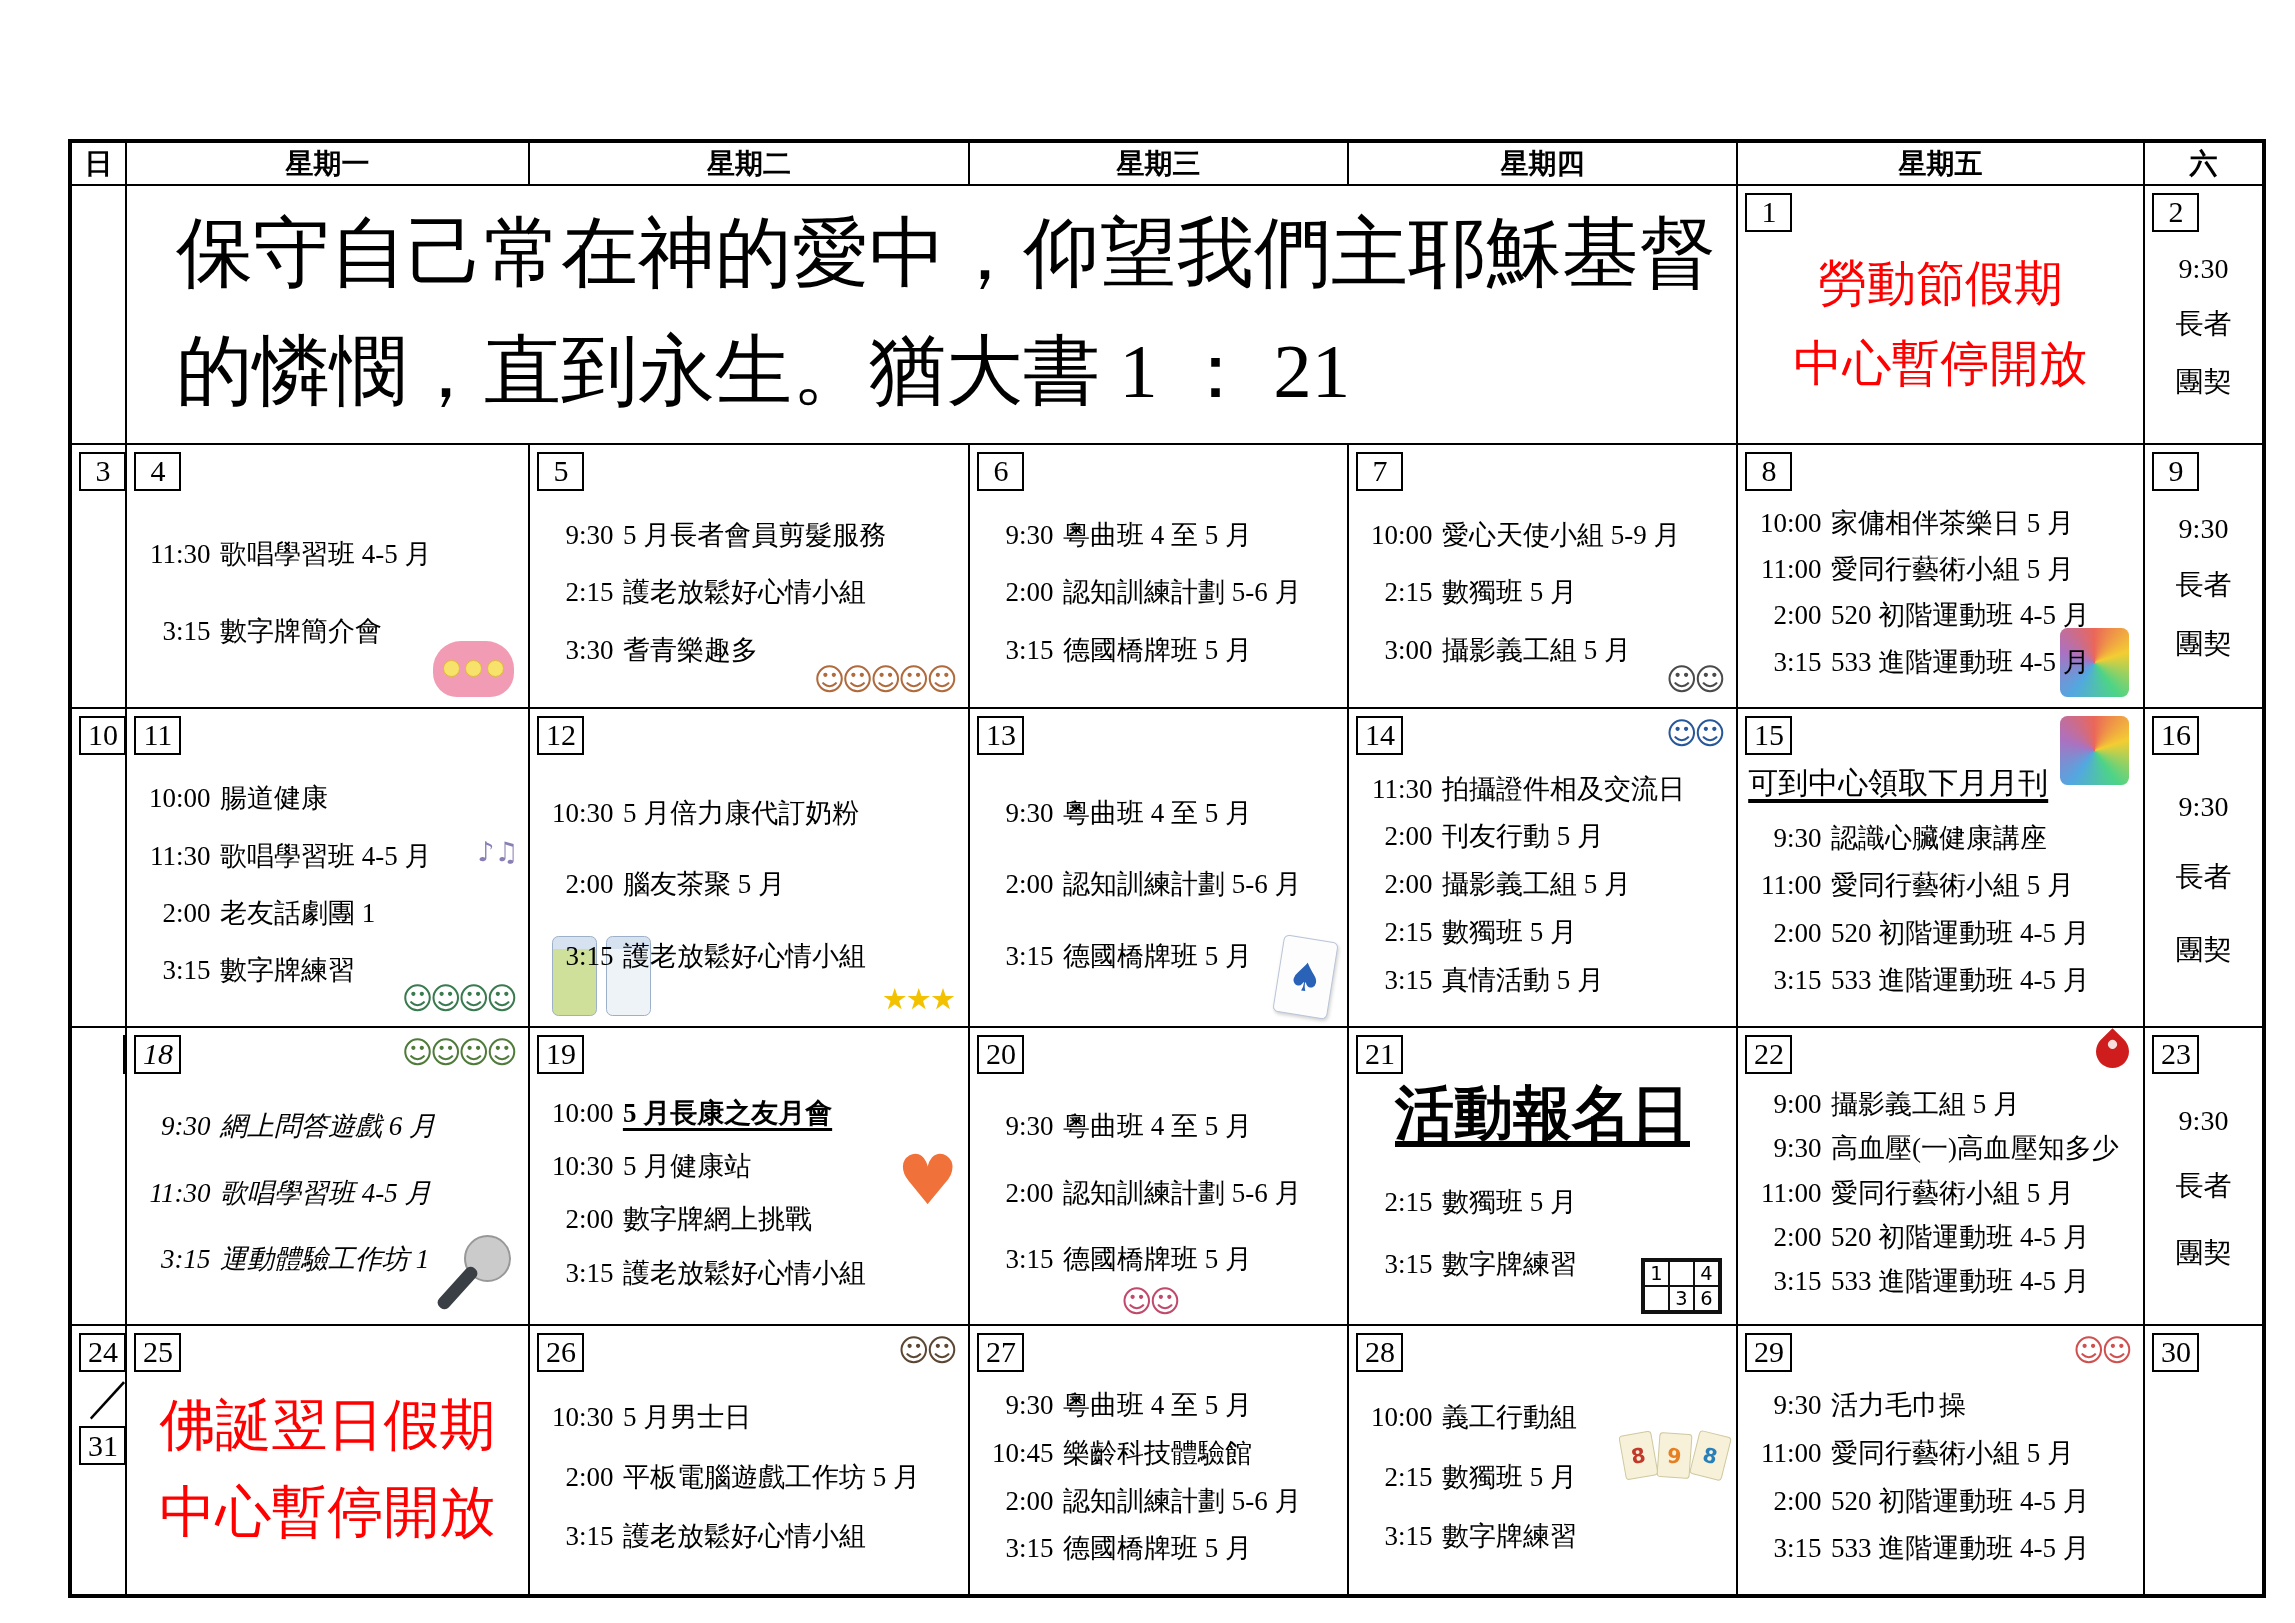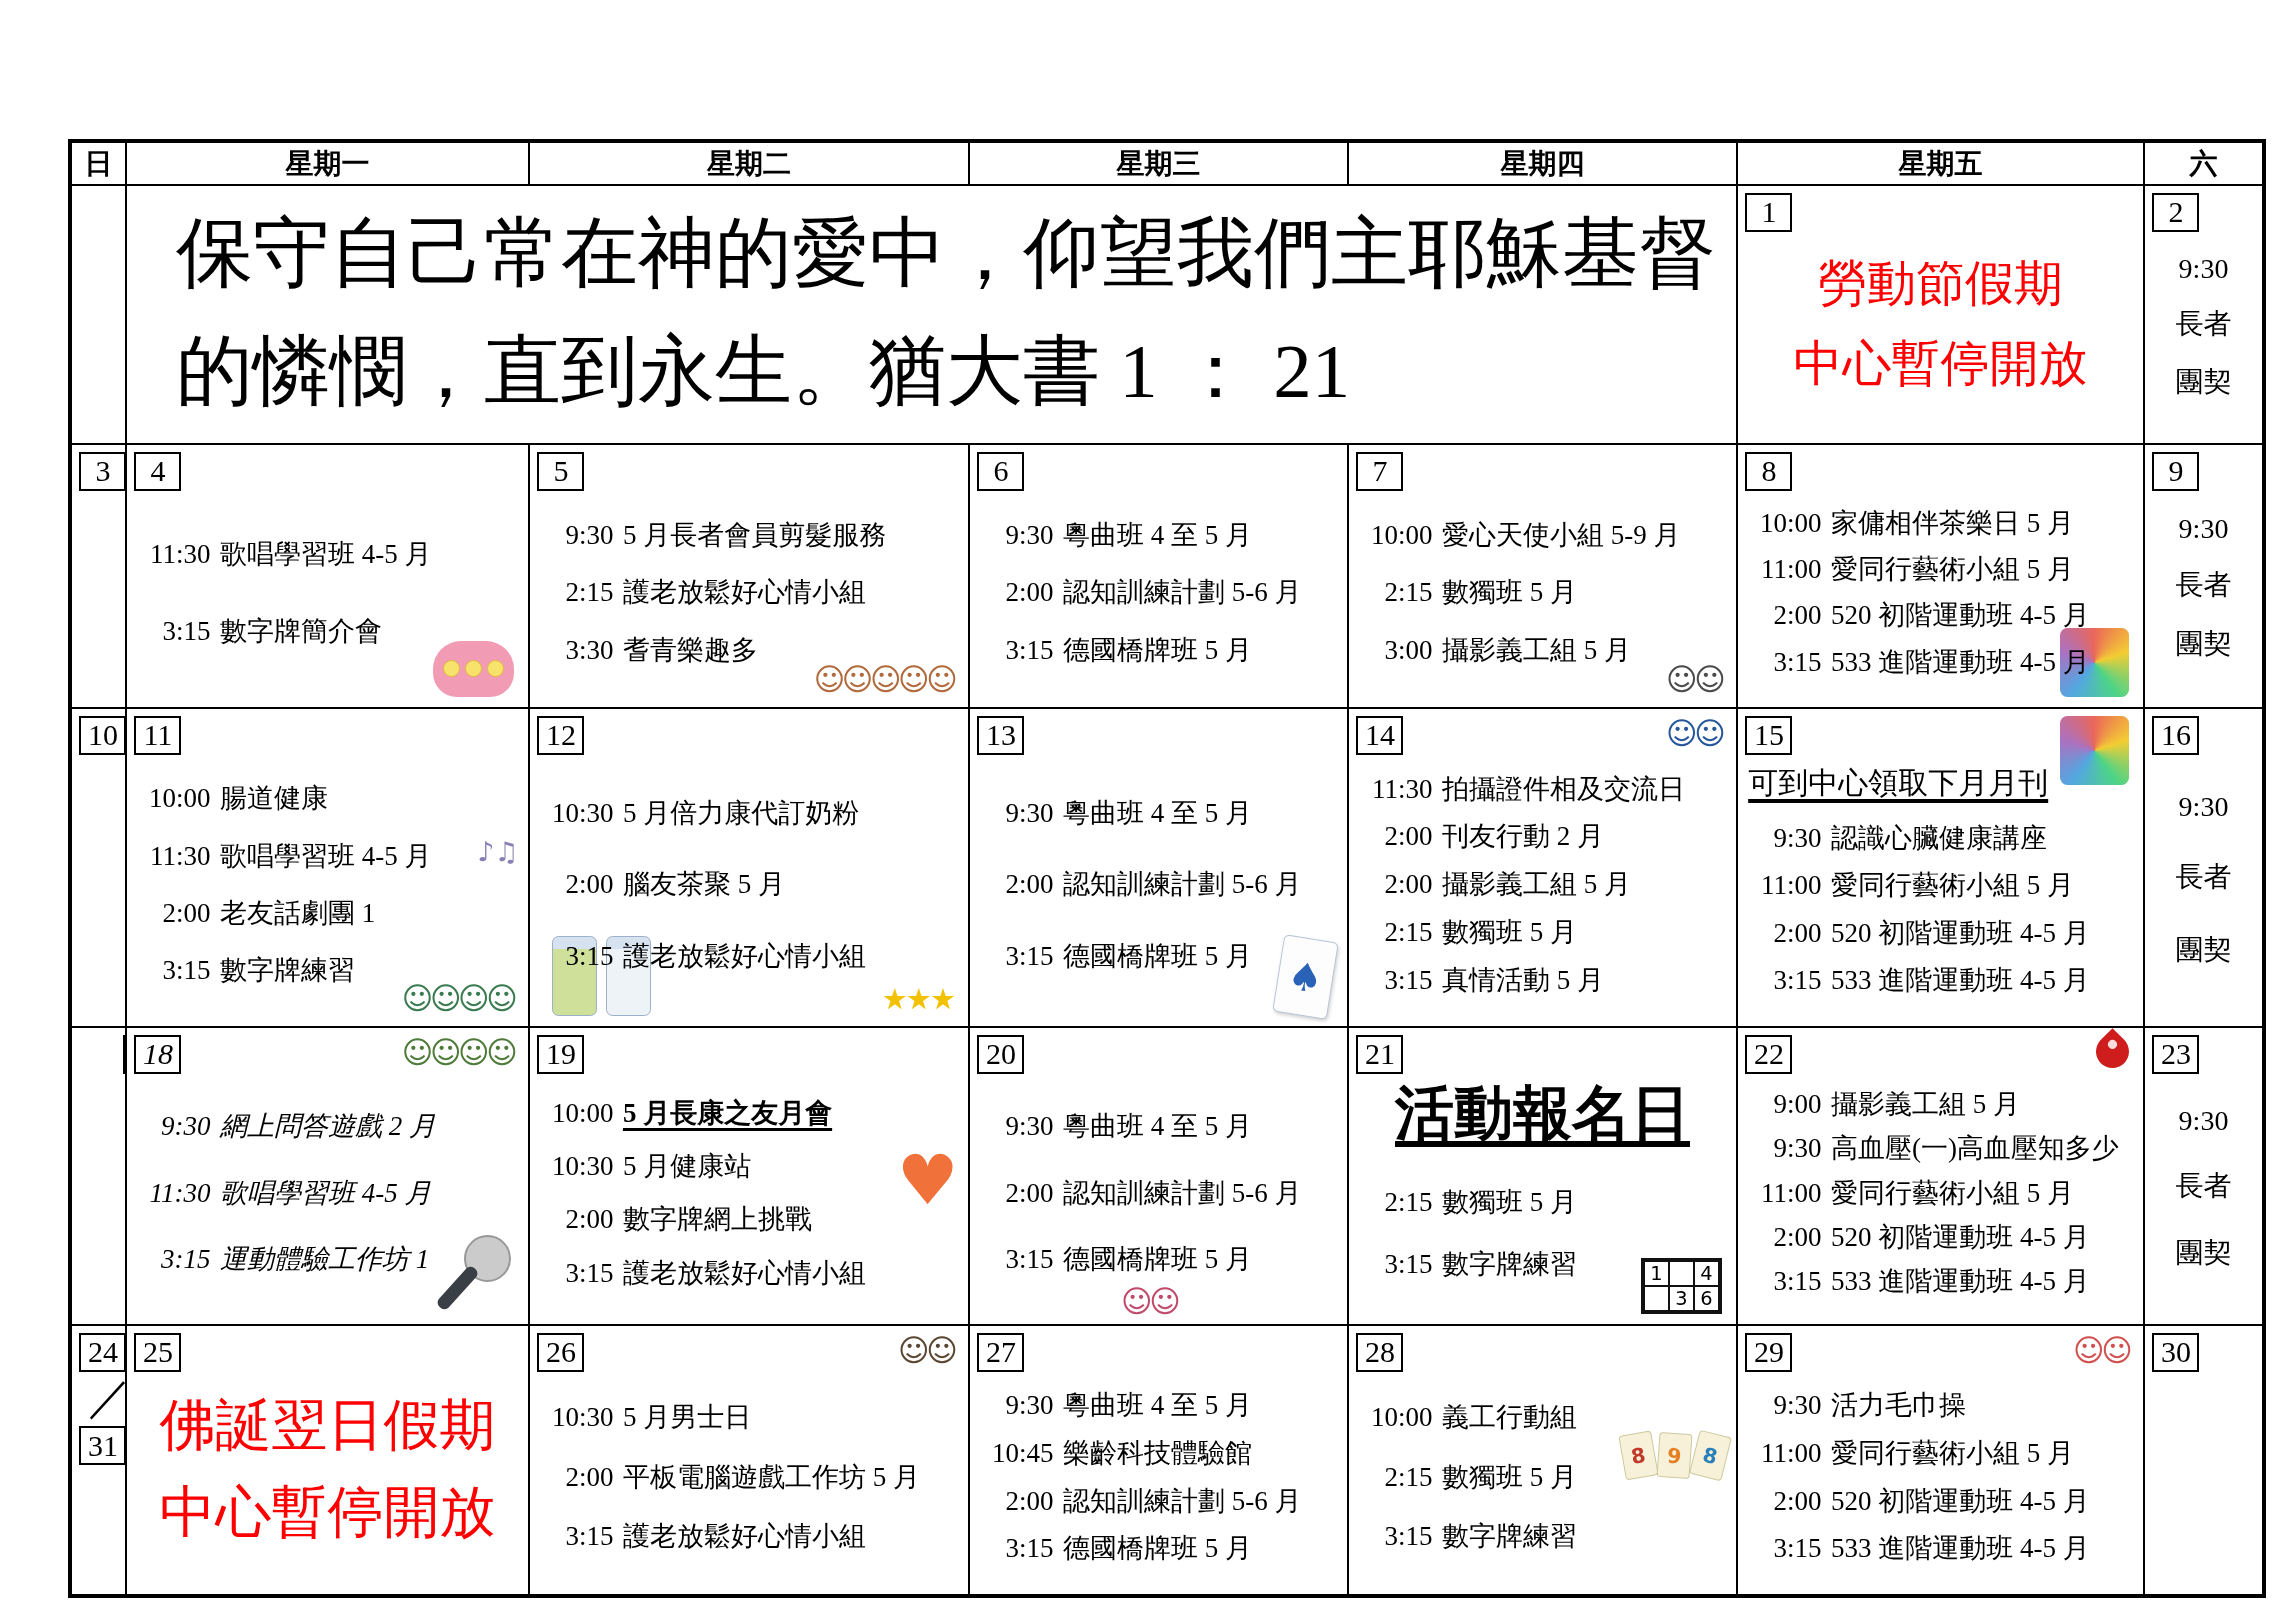--- a/index.html
+++ b/index.html
@@ -326,21 +326,21 @@
           <td>
             <div class="cellwrap" style="height: 313px;">
               <span class="dnum">14</span>
               <div class="events">
                 <div class="ev">
                   <span class="t">11:30</span>
                   <span class="x">拍攝證件相及交流日</span>
                 </div>
                 <div class="ev">
                   <span class="t">2:00</span>
-                  <span class="x">刊友行動 2 月</span>
+                  <span class="x">刊友行動 5 月</span>
                 </div>
                 <div class="ev">
                   <span class="t">2:00</span>
                   <span class="x">攝影義工組 5 月</span>
                 </div>
                 <div class="ev">
                   <span class="t">2:15</span>
                   <span class="x">數獨班 5 月</span>
                 </div>
                 <div class="ev">
@@ -392,21 +392,21 @@
             <div class="cellwrap" style="height: 292px; padding-left: 44px;">
               <span class="dnum">17</span>
             </div>
           </td>
           <td>
             <div class="cellwrap" style="height: 292px; font-style: italic;">
               <span class="dnum">18</span>
               <div class="events">
                 <div class="ev">
                   <span class="t">9:30</span>
-                  <span class="x">網上問答遊戲 2 月</span>
+                  <span class="x">網上問答遊戲 6 月</span>
                 </div>
                 <div class="ev">
                   <span class="t">11:30</span>
                   <span class="x">歌唱學習班 4-5 月</span>
                 </div>
                 <div class="ev">
                   <span class="t">3:15</span>
                   <span class="x">運動體驗工作坊 1</span>
                 </div>
               </div>

